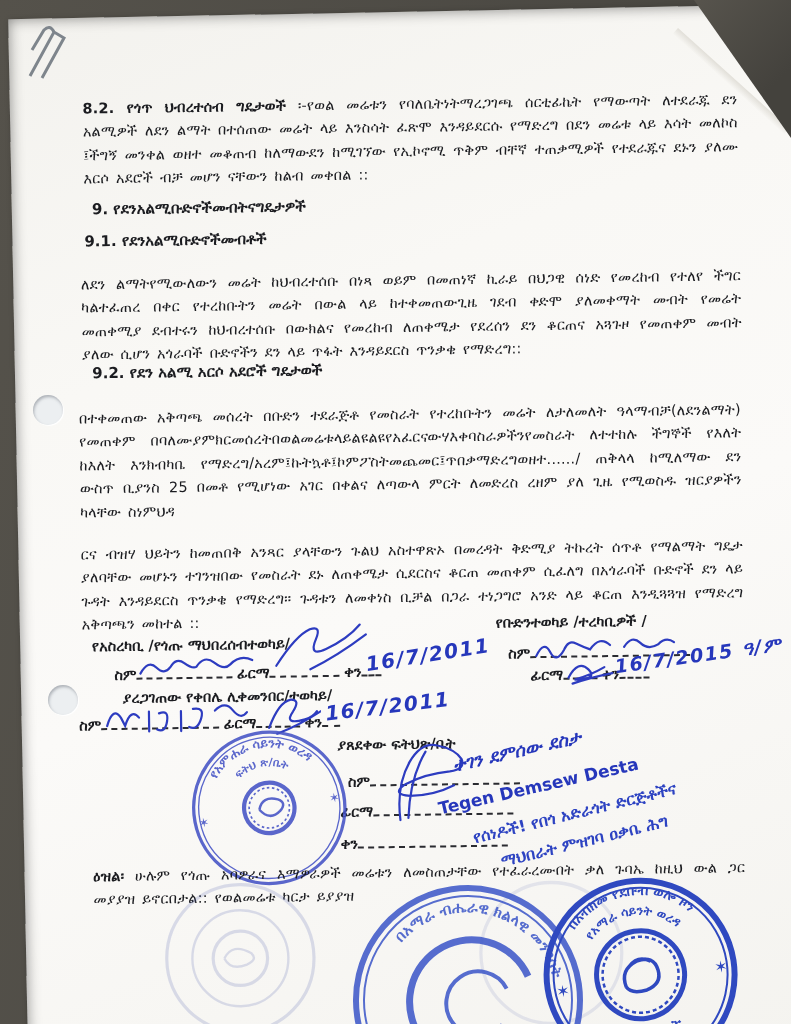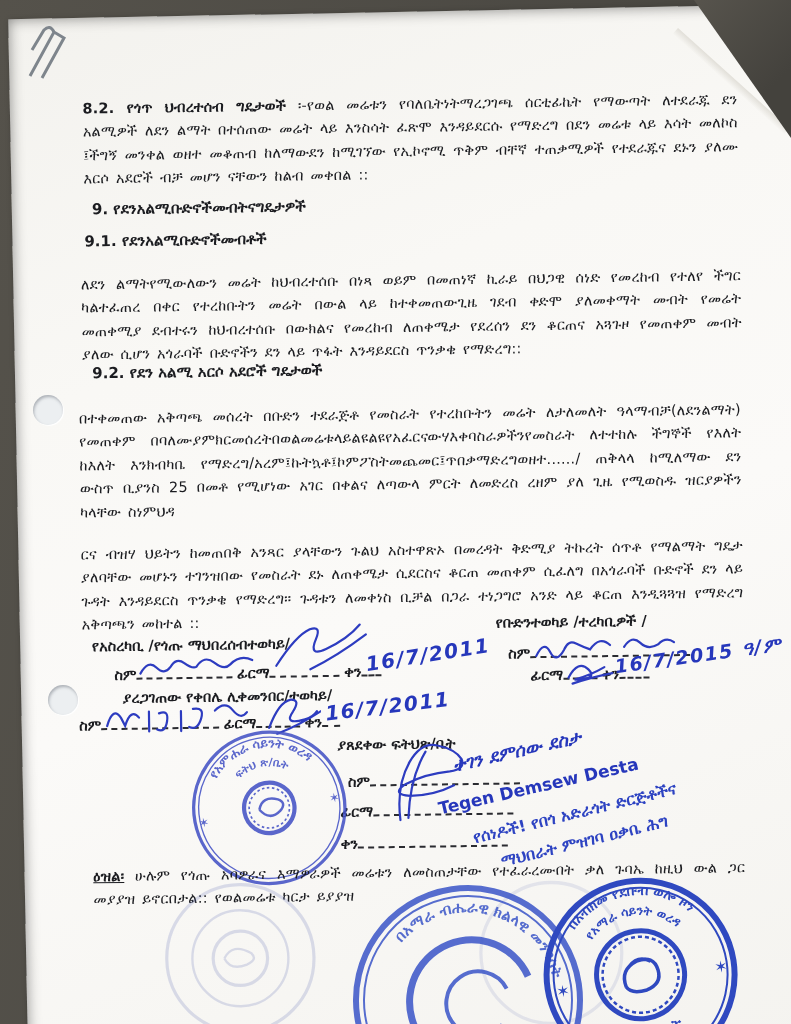--- a/index.html
+++ b/index.html
@@ -148,21 +148,21 @@
       <circle cx="100" cy="100" r="30" fill="none" stroke="#4553c6" stroke-width="5"></circle>
       <circle cx="100" cy="100" r="24" fill="none" stroke="#4553c6" stroke-width="2" stroke-dasharray="3 3"></circle>
       <path d="M88,100 q6,-16 24,-8 q10,6 0,14 q-14,10 -24,-6" fill="none" stroke="#4553c6" stroke-width="3"></path>
       <text font-size="15" fill="#4553c6"><textPath href="#jsTop" startOffset="50%" text-anchor="middle">የአምሐራ ሳይንት ወረዳ</textPath></text>
       <text font-size="13" fill="#4553c6"><textPath href="#jsTop2" startOffset="50%" text-anchor="middle">ፍትህ ጽ/ቤት</textPath></text>
       <text x="14" y="108" font-size="15" fill="#4553c6">✶</text>
       <text x="172" y="108" font-size="15" fill="#4553c6">✶</text>
     </svg>
 
     <p class="para" style="left:88px;top:846px;width:652px;">
-      <span class="bold" style="text-decoration:underline;margin-top:26px;">ዕዝል፡</span>
+      <span class="bold" style="margin-top:26px;">ዕዝል፡</span>
       <span>ሁሉም የጎጡ አባዎራና እማዎራዎች መሬቱን ለመስጠታቸው የተፈራረሙበት ቃለ ጉባኤ</span>
       <span>ከዚህ ውል ጋር መያያዝ ይኖርበታል:: የወልመሬቱ ካርታ ይያያዝ</span>
     </p>
 
     <svg class="stamp" style="left:134px;top:876px;opacity:.2;" width="200" height="160" viewBox="0 0 200 200">
       <circle cx="100" cy="100" r="92" fill="none" stroke="#5a68b2" stroke-width="4"></circle>
       <circle cx="100" cy="100" r="60" fill="none" stroke="#5a68b2" stroke-width="3"></circle>
       <circle cx="100" cy="100" r="34" fill="none" stroke="#5a68b2" stroke-width="4"></circle>
       <path d="M80,100 q10,-20 34,-6 q8,8 -6,14 q-20,8 -28,-8" fill="none" stroke="#5a68b2" stroke-width="3"></path>
     </svg>

